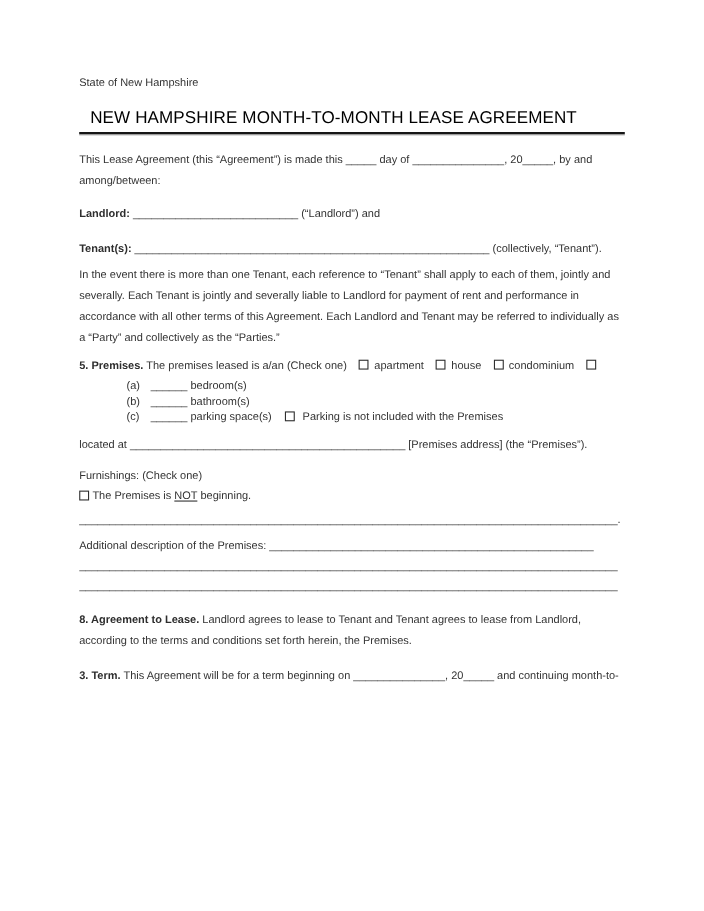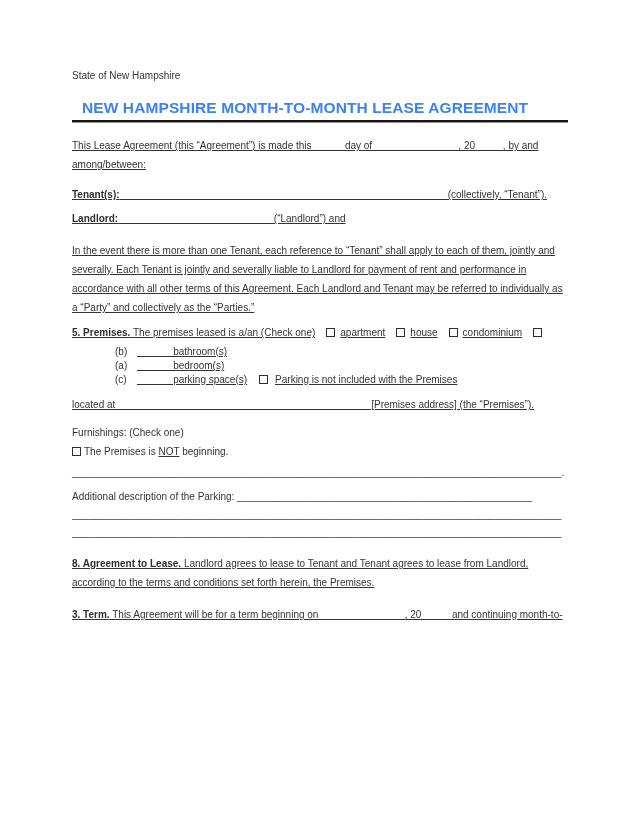--- a/index.html
+++ b/index.html
@@ -5,31 +5,31 @@
   * { margin:0; padding:0; box-sizing:border-box; }
   html,body { background:#ffffff; }
   body { width:640px; height:828px; font-family:"Liberation Sans", sans-serif; }
   .page {
     width:640px; height:623px; background:#fff;
     padding:66px 72px 0 72px; overflow:hidden;
     font-size:10px; line-height:19px; color:#333;
   }
   .state { margin-bottom:13px; }
   .doc-title {
-    font-size:15.5px; font-weight:bold; color:#3b82f6;
+    font-size:15.5px; font-weight:normal; color:#000000;
     line-height:20px; padding-left:10px; margin-bottom:2px;
     white-space:nowrap; letter-spacing:0.1px;
   }
   .title-rule {
     height:1px;
     border-top:2.2px solid #161616;
     border-bottom:1.5px solid #8f8f8f;
     margin-bottom:13px;
   }
-  .para { margin-bottom:11px;text-decoration:underline; }
+  .para { margin-bottom:11px; }
   .nowrap { white-space:nowrap; }
   b, .bold { font-weight:bold; color:#2e2e2e; }
   .mb13 { margin-bottom:13px; }
   .mb7  { margin-bottom:5px; }
   .mb9  { margin-bottom:9px; }
   .mb0  { margin-bottom:0; }
   .cb {
     display:inline-block; width:9px; height:9px;
     border:1.3px solid #2e2e2e; background:#fff;
     vertical-align:-1px;
@@ -59,47 +59,47 @@
 
 <div class="page">
 
   <div class="state">State of New Hampshire</div>
 
   <div class="doc-title">NEW HAMPSHIRE MONTH-TO-MONTH LEASE AGREEMENT</div>
   <div class="title-rule"></div>
 
   <p class="para">This Lease Agreement (this “Agreement”) is made this _____ day of _______________, 20_____, by and among/between:</p>
 
+  <p class="para nowrap mb13"><b>Landlord:</b><span> ___________________________ (“Landlord”) and</span></p>
+
   <p class="para nowrap mb7"><b>Tenant(s):</b><span> __________________________________________________________ (collectively, “Tenant”).</span></p>
-
-  <p class="para nowrap mb13"><b>Landlord:</b><span> ___________________________ (“Landlord”) and</span></p>
 
   <p class="para mb7">In the event there is more than one Tenant, each reference to “Tenant” shall apply to each of them, jointly and severally. Each Tenant is jointly and severally liable to Landlord for payment of rent and performance in accordance with all other terms of this Agreement. Each Landlord and Tenant may be referred to individually as a “Party” and collectively as the “Parties.”</p>
 
   <div class="para mb0">
     <div class="options-line nowrap"><b>5. Premises.</b> <span>The premises leased is a/an (Check one)</span><span class="cb opt"></span><span>apartment</span><span class="cb opt"></span><span>house</span><span class="cb opt"></span><span>condominium</span><span class="cb opt"></span></div>
 
     <div class="abc">
+      <div class="abc-row"><span class="marker">(a)</span><span>______ bedroom(s)</span></div>
       <div class="abc-row"><span class="marker">(b)</span><span>______ bathroom(s)</span></div>
-      <div class="abc-row"><span class="marker">(a)</span><span>______ bedroom(s)</span></div>
       <div class="abc-row"><span class="marker">(c)</span><span>______ parking space(s)</span><span class="cb mid"></span><span>Parking is not included with the Premises</span></div>
     </div>
 
     <div class="nowrap mb9">located at _____________________________________________ [Premises address] (the “Premises”).</div>
   </div>
 
 
   <div>
     <div class="mb0">Furnishings: (Check one)</div>
     <div class="nowrap"><span class="cb flush"></span><span>The Premises is </span><span class="uline">NOT</span><span> beginning.</span></div>
     <div class="nowrap furn-cont" style="line-height:23px;">________________________________________________________________________________________.</div>
   </div>
 
   <div class="ruled-block add-block">
-    <div class="line">Additional description of the Parking: _____________________________________________________</div>
+    <div class="line">Additional description of the Premises: _____________________________________________________</div>
     <div class="line">________________________________________________________________________________________</div>
     <div class="line">________________________________________________________________________________________</div>
   </div>
 
   <p class="para sec2"><b>8. Agreement to Lease.</b><span> Landlord agrees to lease to Tenant and Tenant agrees to lease from Landlord, according to the terms and conditions set forth herein, the Premises.</span></p>
 
   <p class="para sec3"><b>3. Term.</b><span> This Agreement will be for a term beginning on _______________, 20_____ and continuing month-to-month until either Landlord or Tenant terminates this Agreement by providing the other Party with proper written notice of termination (the “Term”).</span></p>
 
   <div class="logo">
     <svg viewBox="0 0 24 24" xmlns="http://www.w3.org/2000/svg">

